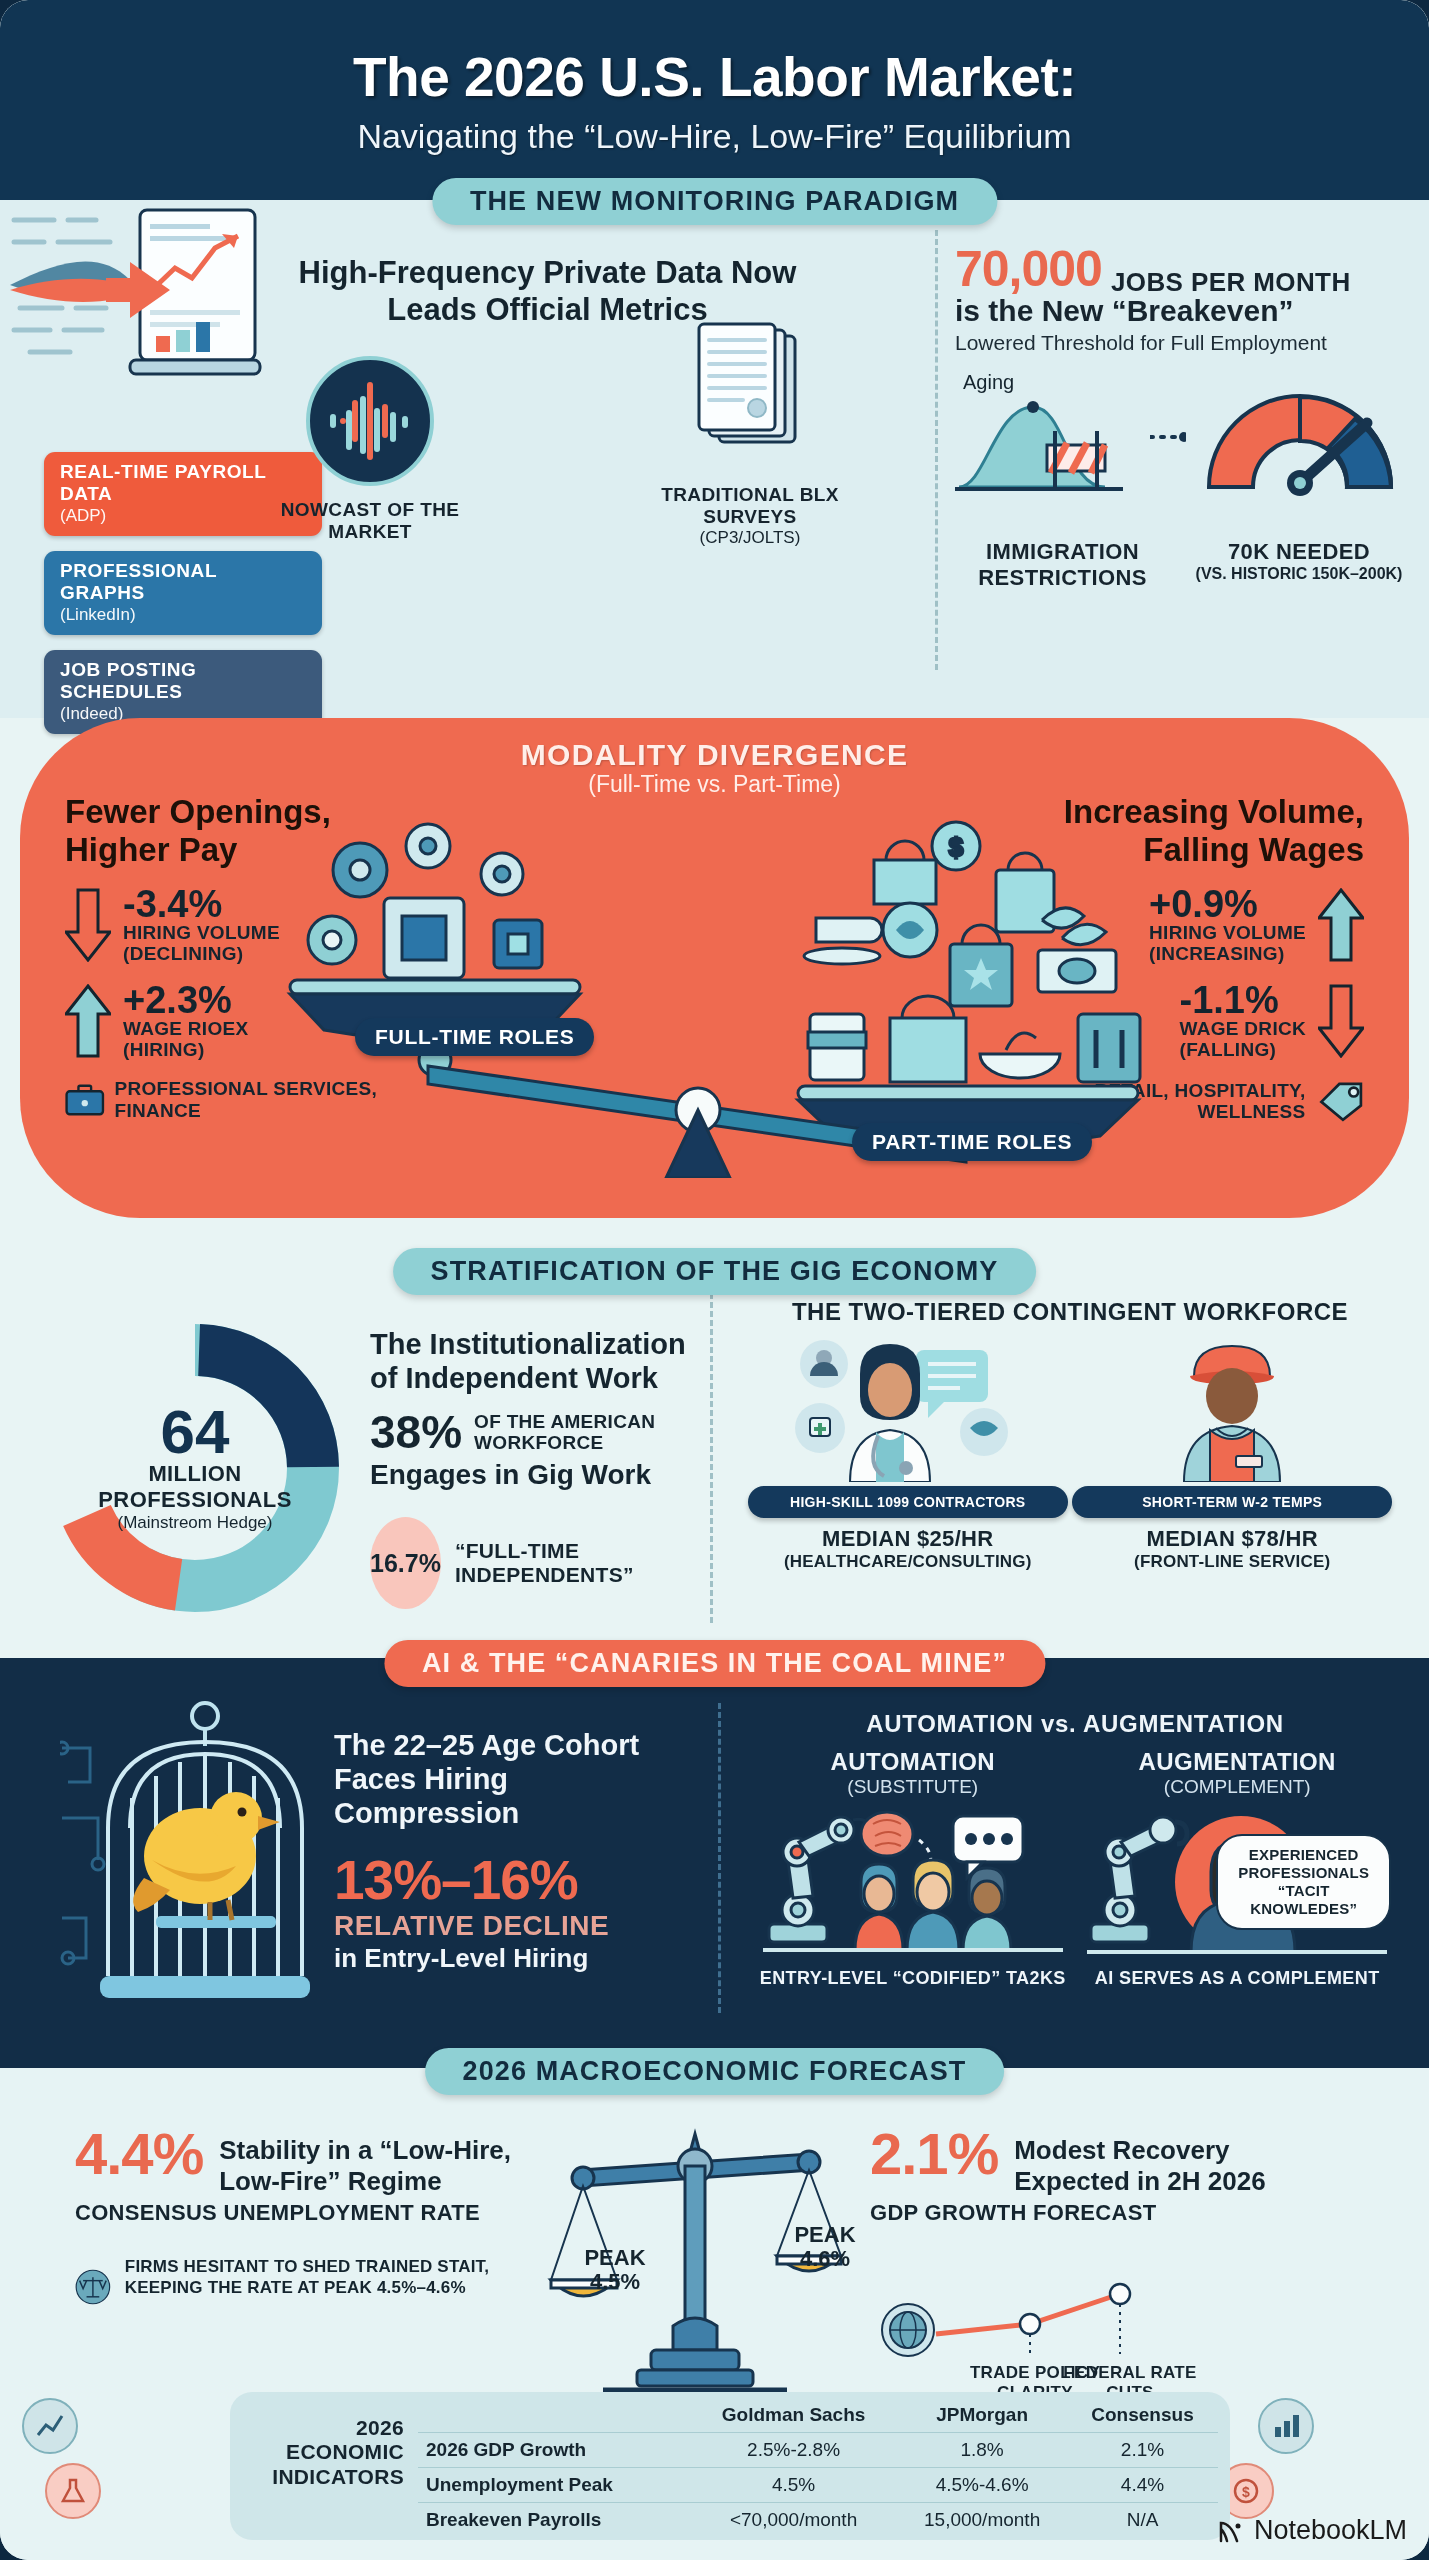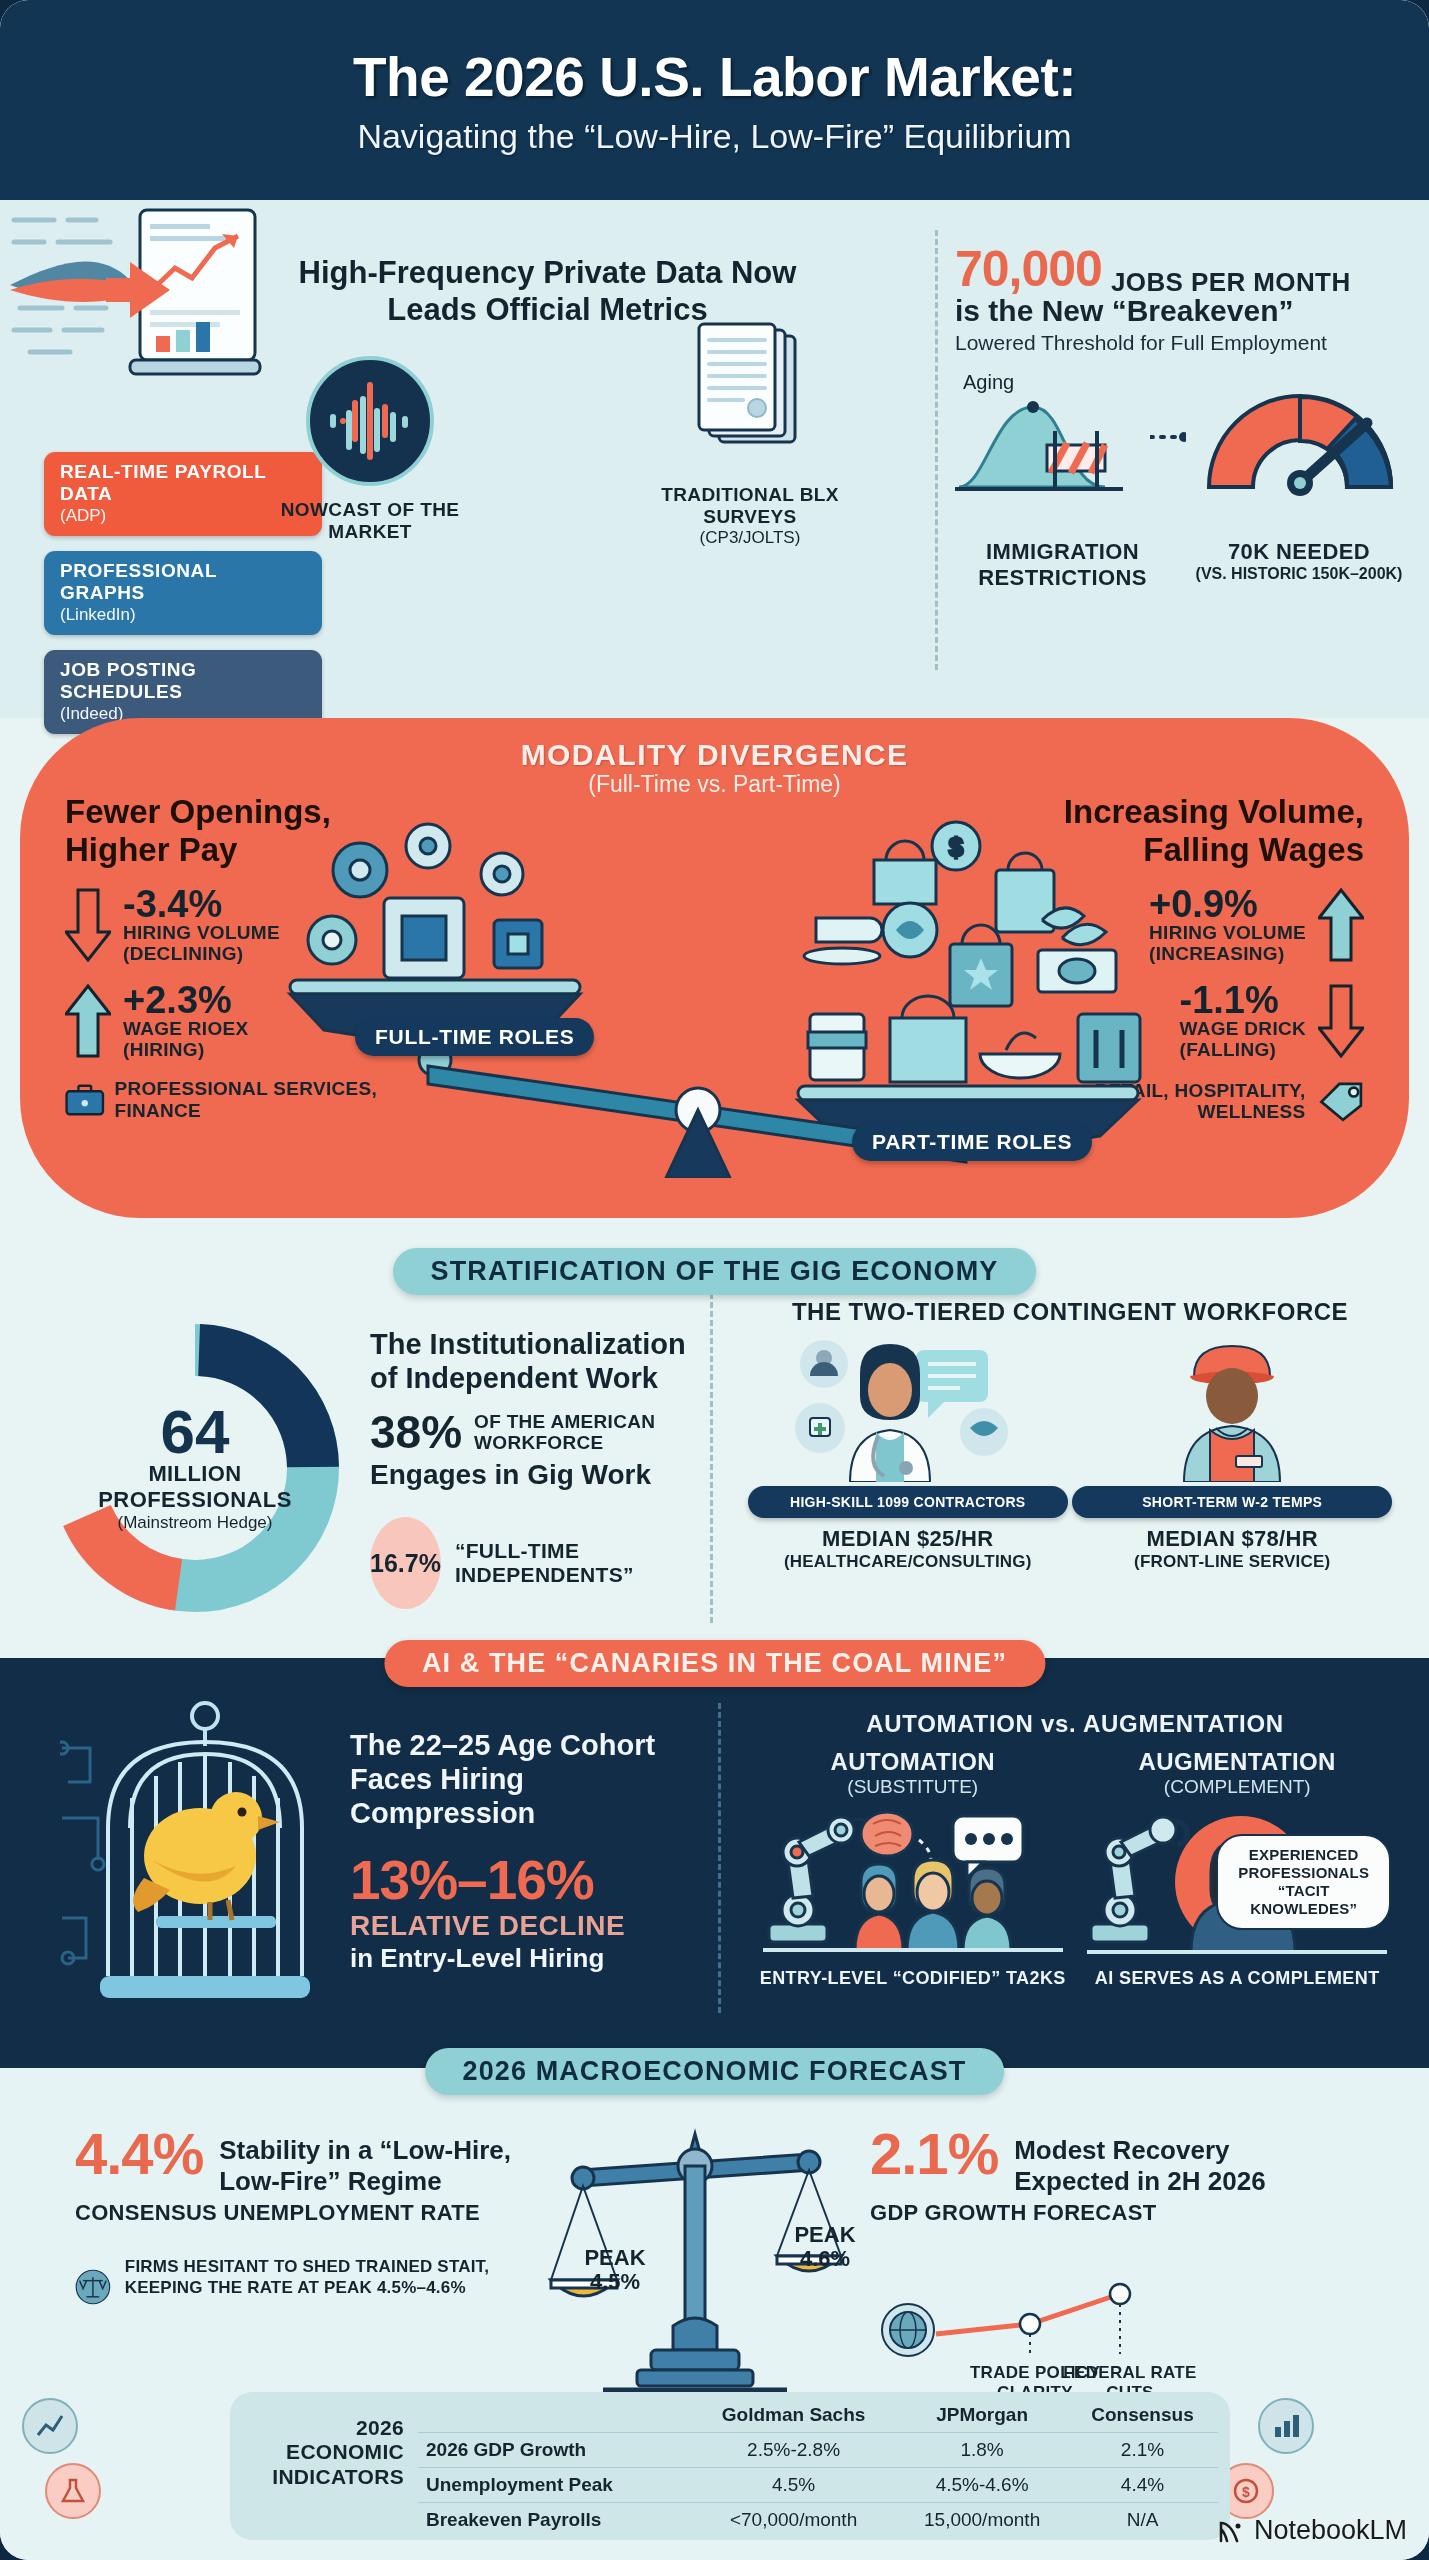--- a/index.html
+++ b/index.html
@@ -93,21 +93,21 @@
   .s3-right { position:absolute; left:730px; top:60px; width:680px; text-align:center; }
   .s3r-h { font-size:24px; font-weight:bold; color:#15252f; letter-spacing:.5px; }
   .worker { width:320px; display:inline-block; vertical-align:top; }
   .wtag { background:#14395c; color:#fff; border-radius:24px; padding:8px 28px; font-size:14px;
           font-weight:bold; line-height:1.15; letter-spacing:.3px; box-shadow:0 3px 5px rgba(0,0,0,.22); }
   .wmed { font-size:22px; font-weight:bold; color:#15252f; margin-top:8px; letter-spacing:.3px; }
   .wsub { font-size:17px; font-weight:bold; color:#15252f; letter-spacing:.2px; }
 
   
   .s4 { position:absolute; left:0; top:1658px; width:1429px; height:410px; background:#122d47; }
-  .s4-l { position:absolute; left:350px; top:70px; width:350px; }
+  .s4-l { position:absolute; left:334px; top:70px; width:350px; }
   .s4-h { font-size:29px; font-weight:bold; color:#f0f6fa; line-height:1.18; }
   .s4-big { font-size:55px; font-weight:bold; color:#ef6a50; margin-top:22px; line-height:1; letter-spacing:-1px; }
   .s4-rel { font-size:28px; font-weight:bold; color:#e7a396; letter-spacing:.5px; margin-top:2px; }
   .s4-ent { font-size:26px; font-weight:bold; color:#f0f6fa; margin-top:1px; }
   .vdiv4 { position:absolute; left:718px; top:45px; height:310px; border-left:3px dashed #3f6e8f; }
   .s4-r { position:absolute; left:735px; top:52px; width:680px; text-align:center; }
   .s4r-h { font-size:24px; font-weight:bold; color:#eef5fa; letter-spacing:.7px; }
   .aiCol { width:320px; display:inline-block; vertical-align:top; margin-top:10px; }
   .aiT { font-size:24px; font-weight:bold; color:#eef5fa; letter-spacing:.4px; }
   .aiS { font-size:19px; color:#d3e3ee; }
@@ -149,20 +149,23 @@
 <body>
 
 <div class="page">
 
   <div class="header">
     <div class="h-title">The 2026 U.S. Labor Market:</div>
     <div class="h-sub">Navigating the “Low-Hire, Low-Fire” Equilibrium</div>
   </div>
 
   <div class="s1">
+    <div class="banner teal" style="top:-22px;">
+      <div class="b1">THE NEW MONITORING PARADIGM</div>
+    </div>
 
     <svg class="s1-hero" viewBox="0 0 340 210">
       <g stroke="#9fc4cf" stroke-width="5" stroke-linecap="round">
         <line x1="4" y1="30" x2="44" y2="30"></line>
           <line x1="58" y1="30" x2="86" y2="30"></line>
         <line x1="4" y1="52" x2="34" y2="52"></line>
           <line x1="48" y1="52" x2="100" y2="52"></line>
         <line x1="10" y1="118" x2="52" y2="118"></line>
           <line x1="66" y1="118" x2="96" y2="118"></line>
         <line x1="4" y1="140" x2="40" y2="140"></line>

